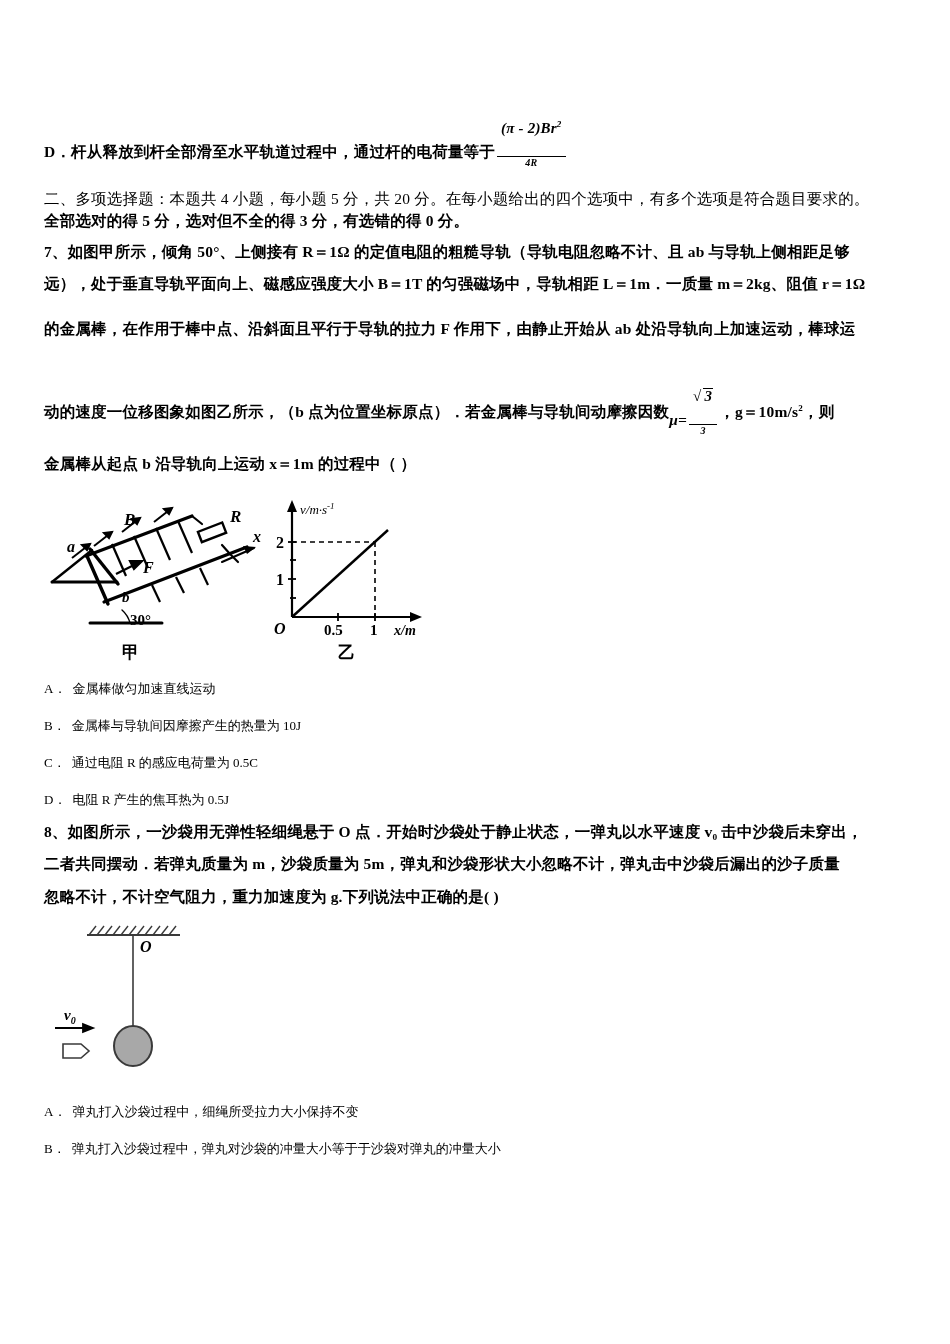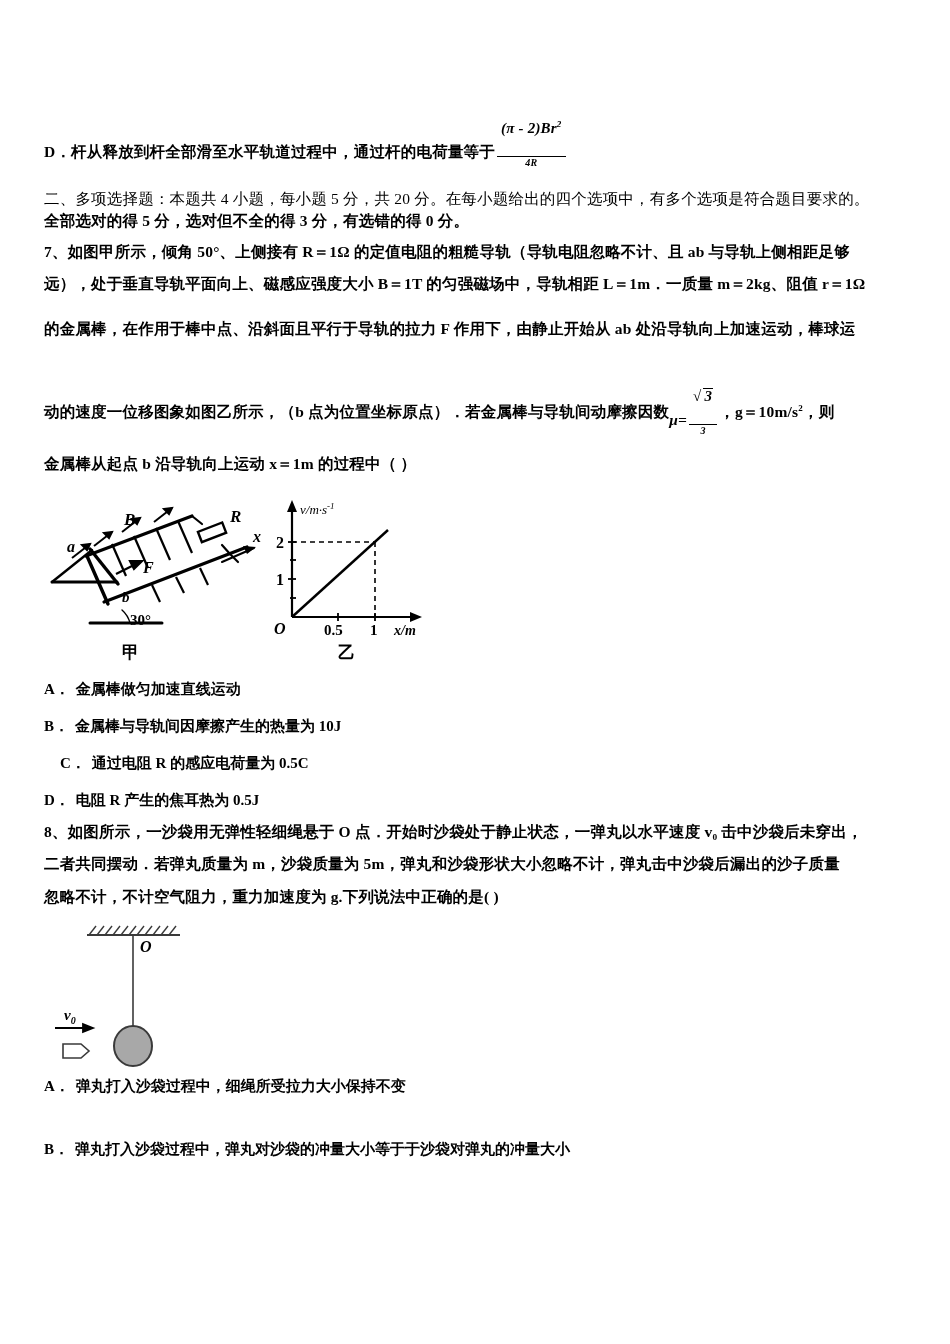--- a/index.html
+++ b/index.html
@@ -24,22 +24,22 @@
   .ln {
     position: absolute;
     font-size: 15.5px;
     line-height: 1.15;
     white-space: nowrap;
     letter-spacing: 0.2px;
   }
   .bold { font-weight: bold; }
   .opt {
     position: absolute;
-    font-size: 15px;
-    font-weight: bold;
+    font-size: 13px;
+    font-weight: normal;
     white-space: nowrap;
   }
   .opt .lab { margin-right: 6px; }
 
   
   .frac {
     display: inline-block;
     vertical-align: -0.55em;
     text-align: center;
     font-family: "Liberation Serif", serif;
@@ -243,21 +243,21 @@
     </svg>
   </div>
   <div class="fig-label" style="left:338px; top:641px;">乙</div>
 
   <div class="opt" style="left:44px; top:680px;">
     <span class="lab">A．</span><span>金属棒做匀加速直线运动</span>
   </div>
   <div class="opt" style="left:44px; top:717px;text-align:center;">
     <span class="lab">B．</span><span>金属棒与导轨间因摩擦产生的热量为 10J</span>
   </div>
-  <div class="opt" style="left:44px; top:754px;margin-left:16px;">
+  <div class="opt" style="left:44px; top:754px;">
     <span class="lab">C．</span><span>通过电阻 R 的感应电荷量为 0.5C</span>
   </div>
   <div class="opt" style="left:44px; top:791px;">
     <span class="lab">D．</span><span>电阻 R 产生的焦耳热为 0.5J</span>
   </div>
 
   <div class="ln bold" style="left:44px; top:823px;">8、如图所示，一沙袋用无弹性轻细绳悬于 O 点．开始时沙袋处于静止状态，一弹丸以水平速度 v₀ 击中沙袋后未穿出，</div>
   <div class="ln bold" style="left:44px; top:855px;">二者共同摆动．若弹丸质量为 m，沙袋质量为 5m，弹丸和沙袋形状大小忽略不计，弹丸击中沙袋后漏出的沙子质量</div>
   <div class="ln bold" style="left:44px; top:888px;">忽略不计，不计空气阻力，重力加速度为 g.下列说法中正确的是(        )</div>
 
@@ -291,20 +291,20 @@
 
       <g stroke="#3a3a3a" stroke-width="1.6" fill="#ffffff">
         <polygon points="18,122 36,122 44,129 36,136 18,136"></polygon>
       </g>
 
       <text x="95" y="30" font-size="16" font-style="italic" font-weight="bold">O</text>
       <text x="19" y="98" font-size="15" font-style="italic" font-weight="bold">v<tspan font-size="10" dy="4">0</tspan></text>
     </svg>
   </div>
 
-  <div class="opt" style="left:44px; top:1077px;">
+  <div class="opt" style="left:44px; top:1103px;">
     <span class="lab">A．</span><span>弹丸打入沙袋过程中，细绳所受拉力大小保持不变</span>
   </div>
   <div class="opt" style="left:44px; top:1140px;">
     <span class="lab">B．</span><span>弹丸打入沙袋过程中，弹丸对沙袋的冲量大小等于于沙袋对弹丸的冲量大小</span>
   </div>
 
 </div>
 
 </body></html>

